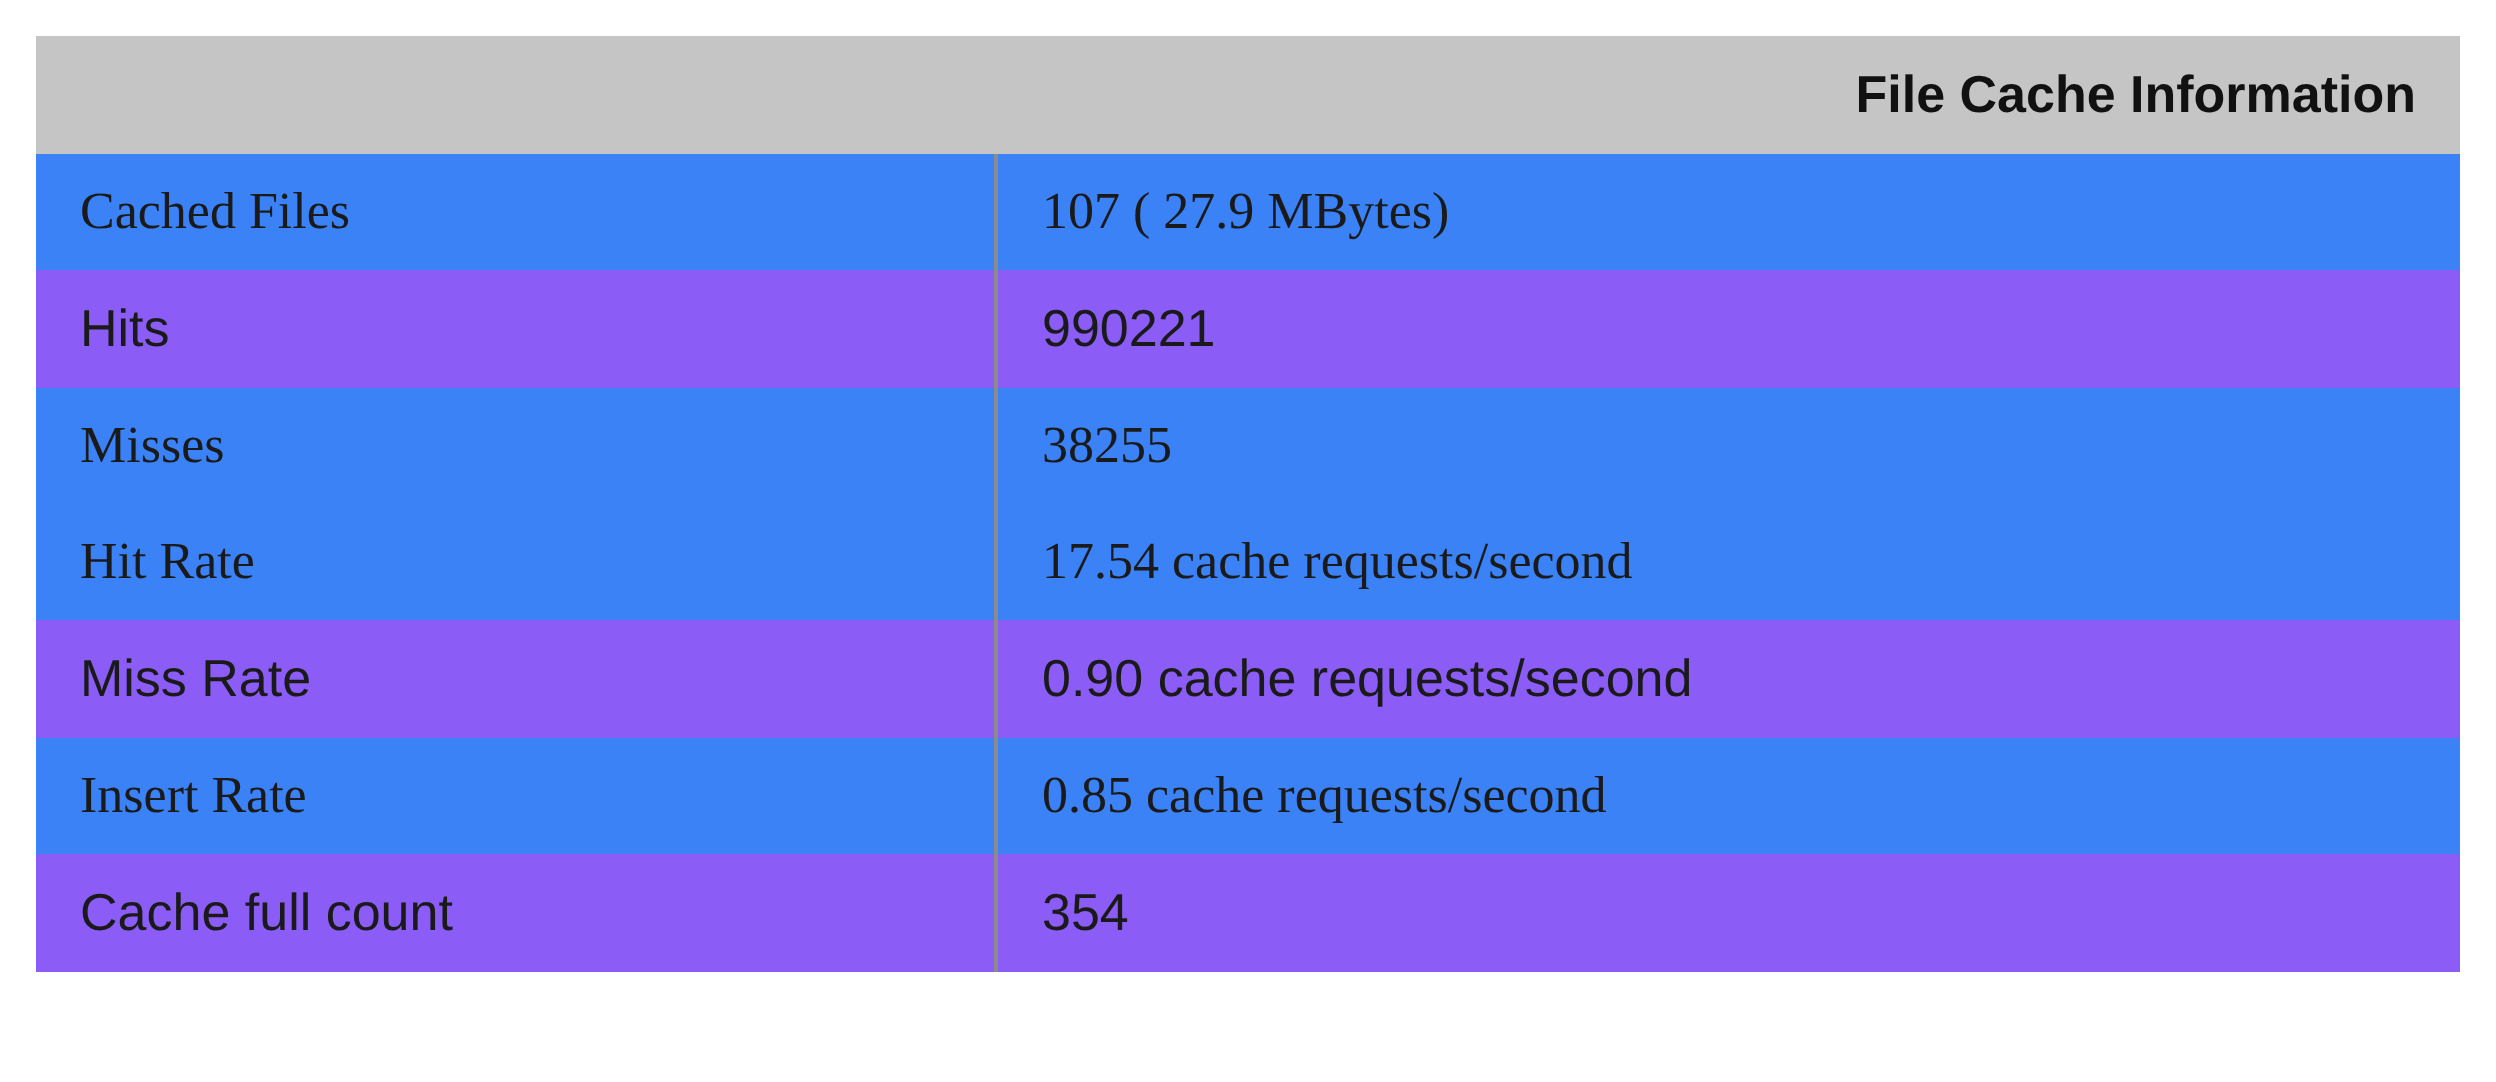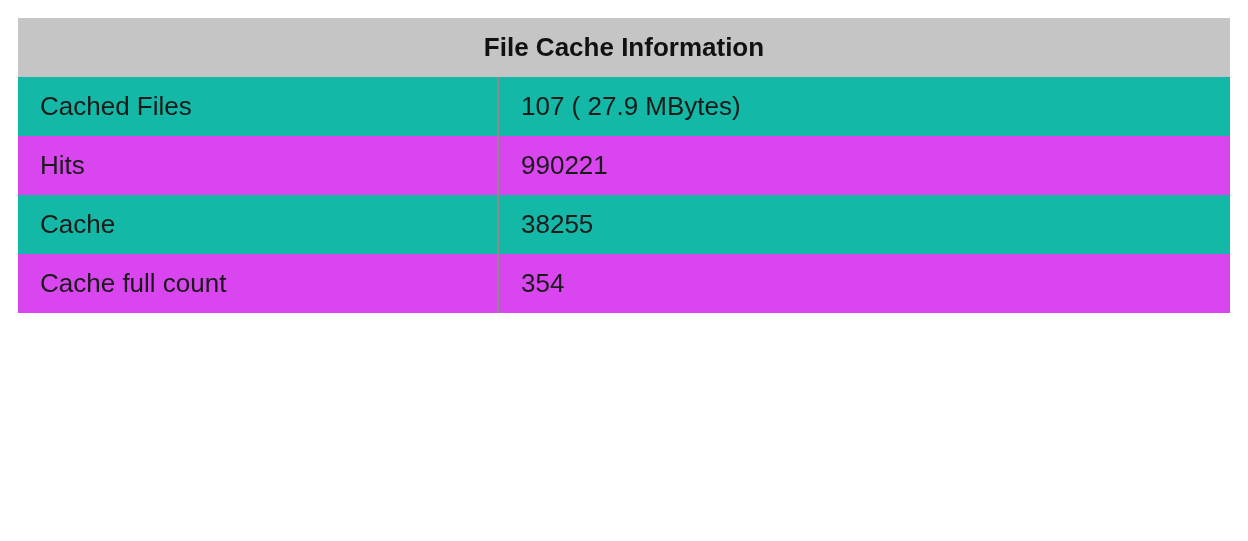--- a/index.html
+++ b/index.html
@@ -10,35 +10,36 @@
       color: #1a1a1a;
       background: #fff;
     }
     .table {
       width: 1212px;
       border-collapse: collapse;
       box-shadow: 0 0 0 2px #cfcfcf inset;
     }
     .header-row th {
       background: #c5c5c5;
-      text-align: center;
+      text-align: right;
       font-weight: 700;
       padding: 14px 22px;
       font-size: 26px;
       color: #111;
     }
     .row td {
       padding: 14px 22px;
       vertical-align: middle;
     }
     .row.alt {
-      background: #d946ef;
+      background: #8b5cf6;
     }
     .row.plain {
-      background: #14b8a6;
+      background: #3b82f6;
+      font-family: Liberation Serif, serif;
     }
     .label-cell {
       width: 435px;
       border-right: 2px solid #8b8b8b;
     }
     .value-cell {
       padding-left: 26px;
     }
   </style>
 </head>
@@ -52,21 +53,33 @@
 
   <tr class="row plain">
     <td class="label-cell">Cached Files</td>
     <td class="value-cell">107 ( 27.9 MBytes)</td>
   </tr>
   <tr class="row alt">
     <td class="label-cell">Hits</td>
     <td class="value-cell">990221</td>
   </tr>
   <tr class="row plain">
-    <td class="label-cell">Cache</td>
+    <td class="label-cell">Misses</td>
     <td class="value-cell">38255</td>
+  </tr>
+  <tr class="row plain">
+    <td class="label-cell">Hit Rate</td>
+    <td class="value-cell">17.54 cache requests/second</td>
+  </tr>
+  <tr class="row alt">
+    <td class="label-cell">Miss Rate</td>
+    <td class="value-cell">0.90 cache requests/second</td>
+  </tr>
+  <tr class="row plain">
+    <td class="label-cell">Insert Rate</td>
+    <td class="value-cell">0.85 cache requests/second</td>
   </tr>
   <tr class="row alt">
     <td class="label-cell">Cache full count</td>
     <td class="value-cell">354</td>
   </tr>
 </tbody>
   </table>
 
 </body></html>

